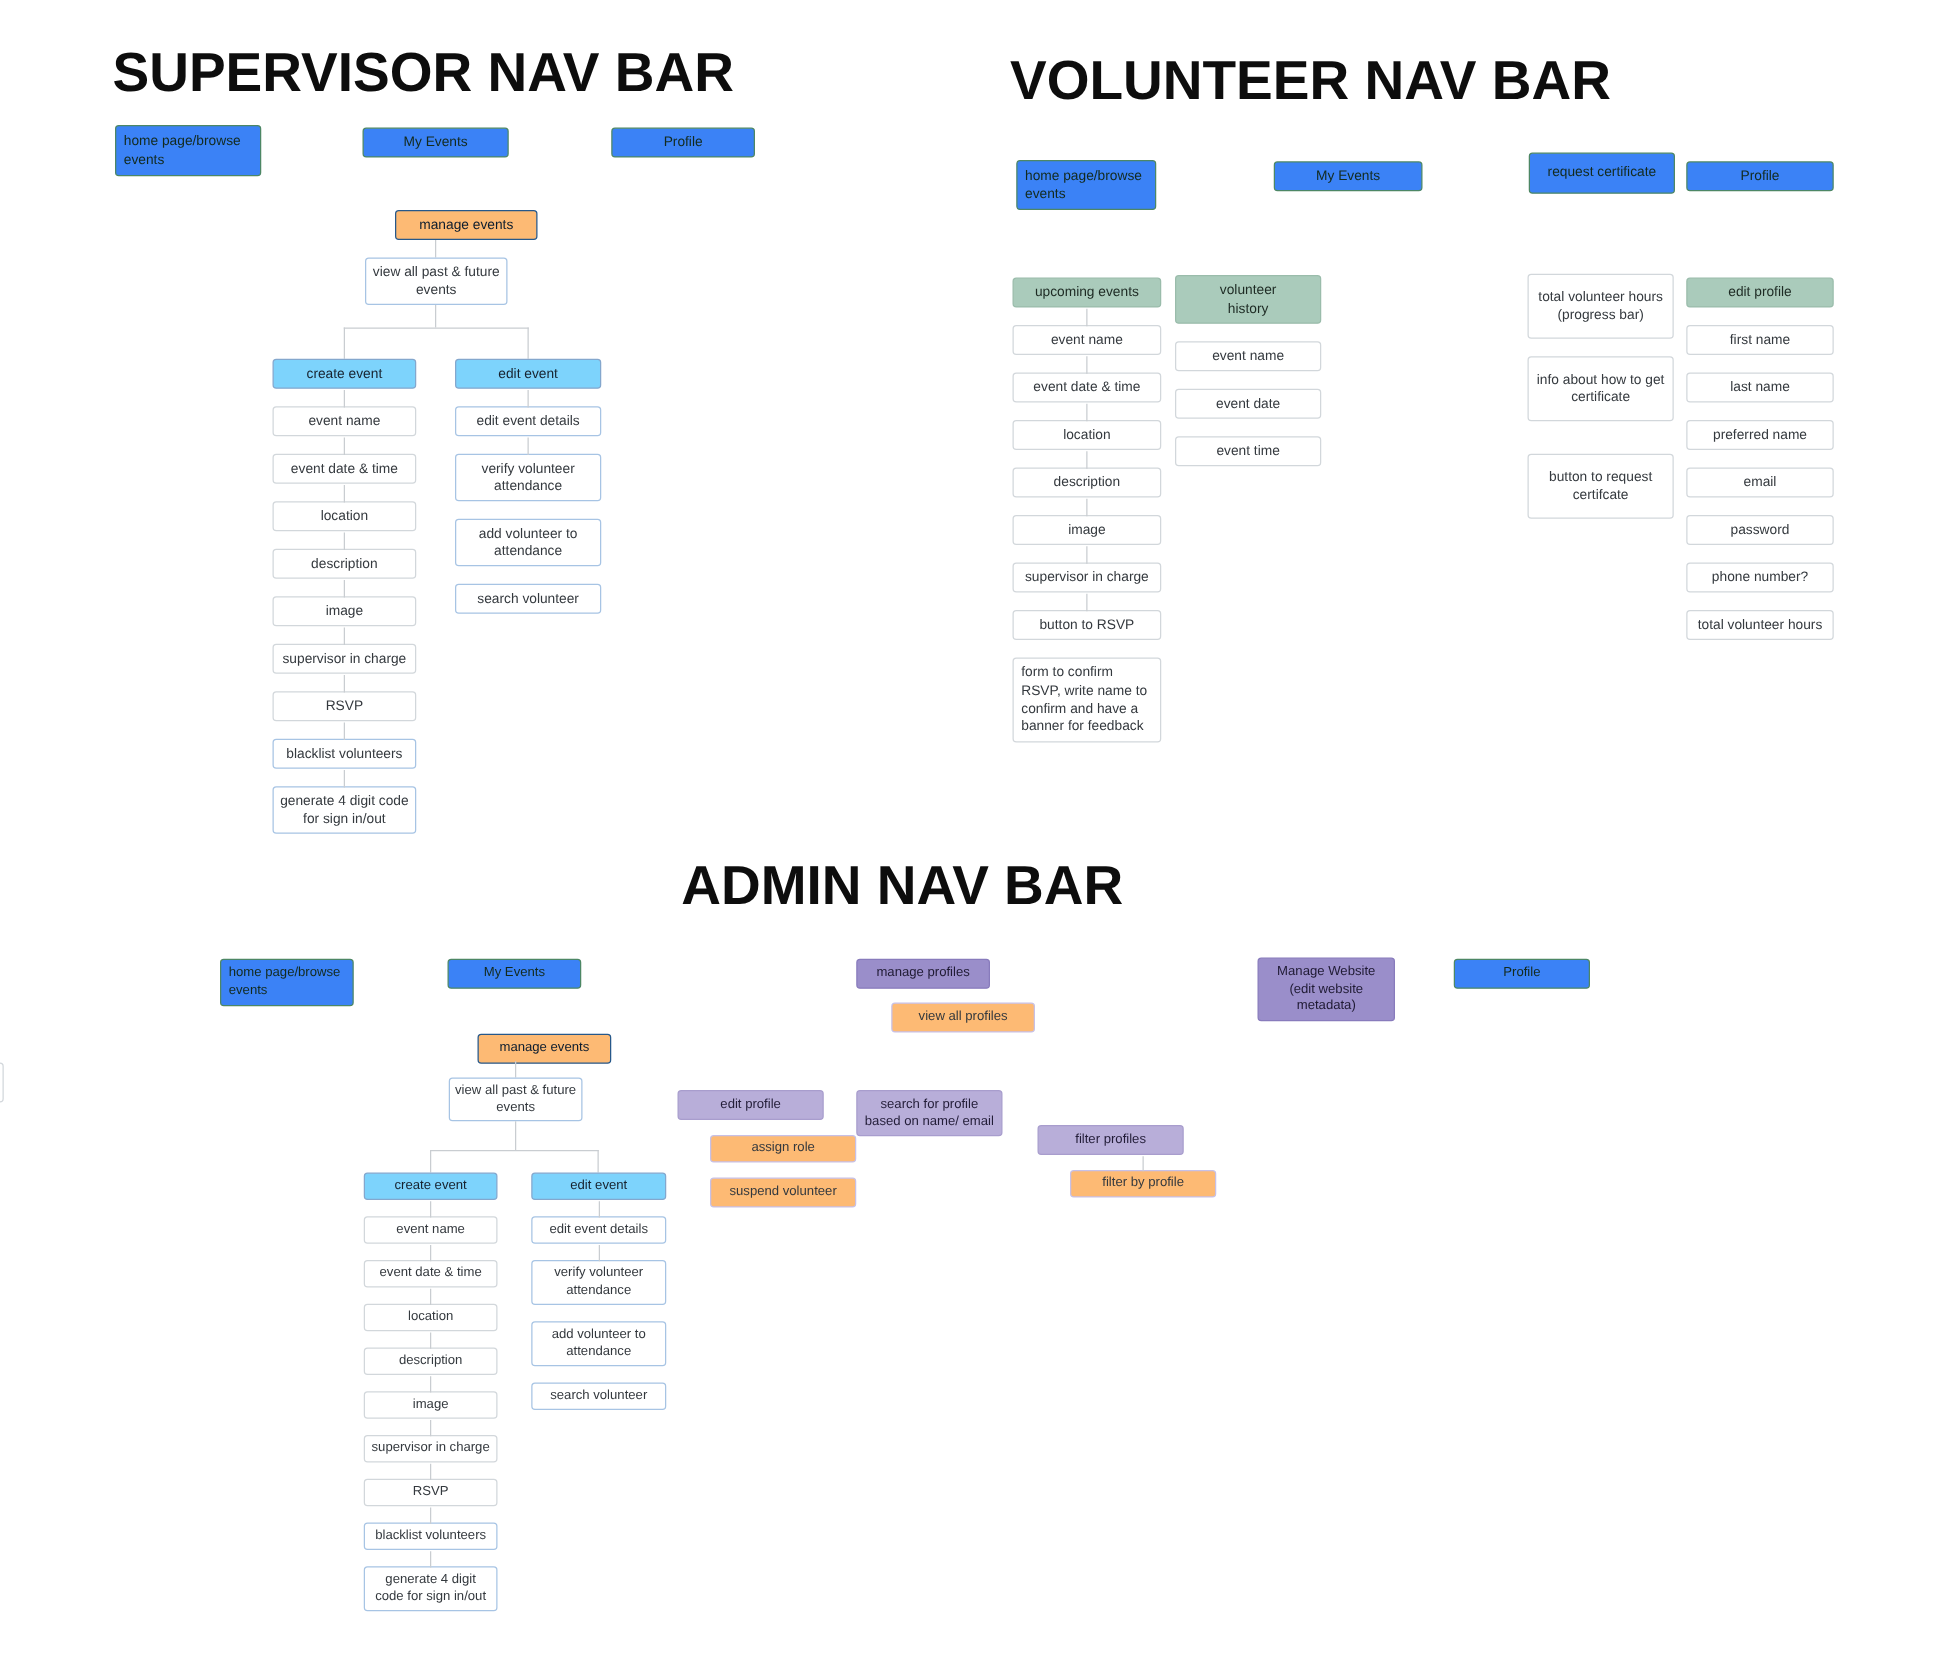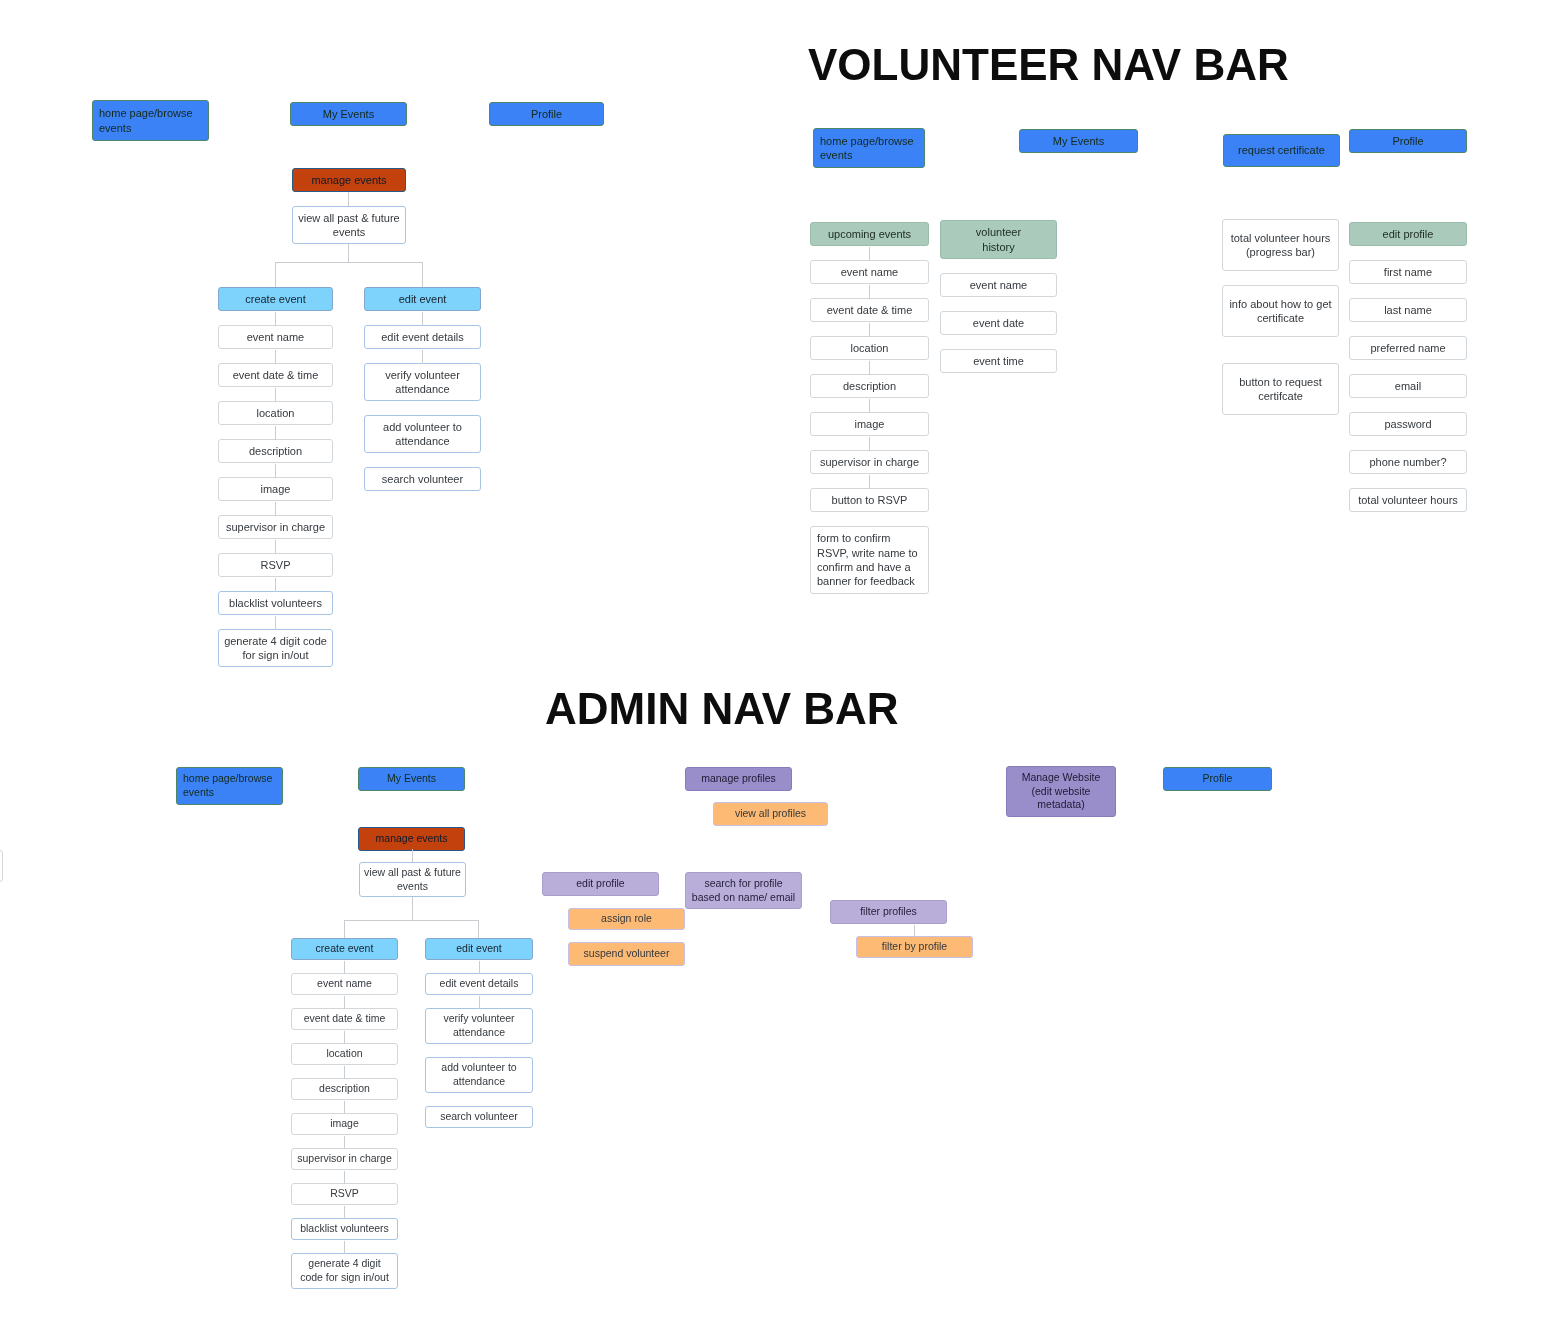--- a/index.html
+++ b/index.html
@@ -30,21 +30,21 @@
     line-height:1.3;
     color:#23272b;
     border-radius:3px;
     padding:2px 4px;
     min-height:24px;
   }
   .ta-l{justify-content:flex-start;text-align:left;padding:3px 6px;}
   .pre{white-space:pre-line;}
   .green{background:#3b82f6;border:1px solid #4d8765;color:#132a1d;}
   .lgreen{background:#aacbbb;border:1px solid #9abcab;color:#1d2a23;}
-  .blue{background:#c2410c;border:1px solid #27588a;color:#0c1c2e;}
+  .blue{background:#fdba74;border:1px solid #27588a;color:#0c1c2e;margin-left:24px;}
   .lblue{background:#7dd3fc;border:1px solid #84a7cd;color:#17222e;}
   .purple{background:#9a8eca;border:1px solid #887bbc;color:#1f1a33;}
   .lpurple{background:#b8aed9;border:1px solid #a89dcd;color:#231d38;}
   .white{background:#ffffff;border:1px solid #d2d7db;color:#34393e;}
   .white-blue{background:#ffffff;border:1px solid #a7c4e4;color:#34393e;}
   .white-purple{background:#fdba74;border:1px solid #c7c0e6;color:#34393e;margin-left:26px;}
   .col{
     position:absolute;
     display:flex;
     flex-direction:column;
@@ -63,20 +63,21 @@
     height:var(--gap);
     background:#c9cdd1;
   }
   .seg{position:absolute;background:#c9cdd1;}
 </style>
 </head>
 <body>
 
 <div class="canvas">
 
+  <h1 class="title" style="left:90px;top:34px">SUPERVISOR NAV BAR</h1>
 
   <div class="box green ta-l" style="left:92px;top:100px;width:117px;min-height:41px">home page/browse events</div>
   <div class="box green" style="left:290px;top:102px;width:117px;height:24px">My Events</div>
   <div class="box green" style="left:489px;top:102px;width:115px;height:24px">Profile</div>
 
   <div class="box blue" style="left:292px;top:168px;width:114px;height:24px">manage events</div>
   <div class="seg" style="left:348px;top:192px;width:1px;height:14px"></div>
   <div class="box white-blue" style="left:292px;top:206px;width:114px;min-height:38px">view all past &amp; future events</div>
 
   <div class="seg" style="left:348px;top:244px;width:1px;height:18px"></div>
@@ -102,21 +103,21 @@
     <div class="box white-blue link">edit event details</div>
     <div class="box white-blue link" style="min-height:38px">verify volunteer attendance</div>
     <div class="box white-blue" style="min-height:38px">add volunteer to attendance</div>
     <div class="box white-blue">search volunteer</div>
   </div>
 
   <h1 class="title" style="left:808px;top:40px">VOLUNTEER NAV BAR</h1>
 
   <div class="box green ta-l" style="left:813px;top:128px;width:112px;min-height:40px">home page/browse events</div>
   <div class="box green" style="left:1019px;top:129px;width:119px;height:24px">My Events</div>
-  <div class="box green" style="left:1223px;top:134px;width:117px;height:33px">request certificate</div>
+  <div class="box green" style="left:1223px;top:122px;width:117px;height:33px">request certificate</div>
   <div class="box green" style="left:1349px;top:129px;width:118px;height:24px">Profile</div>
 
   <div class="col" style="left:810px;top:222px;width:119px">
     <div class="box lgreen">upcoming events</div>
     <div class="box white link">event name</div>
     <div class="box white link">event date &amp; time</div>
     <div class="box white link">location</div>
     <div class="box white link">description</div>
     <div class="box white link">image</div>
     <div class="box white link">supervisor in charge</div>

